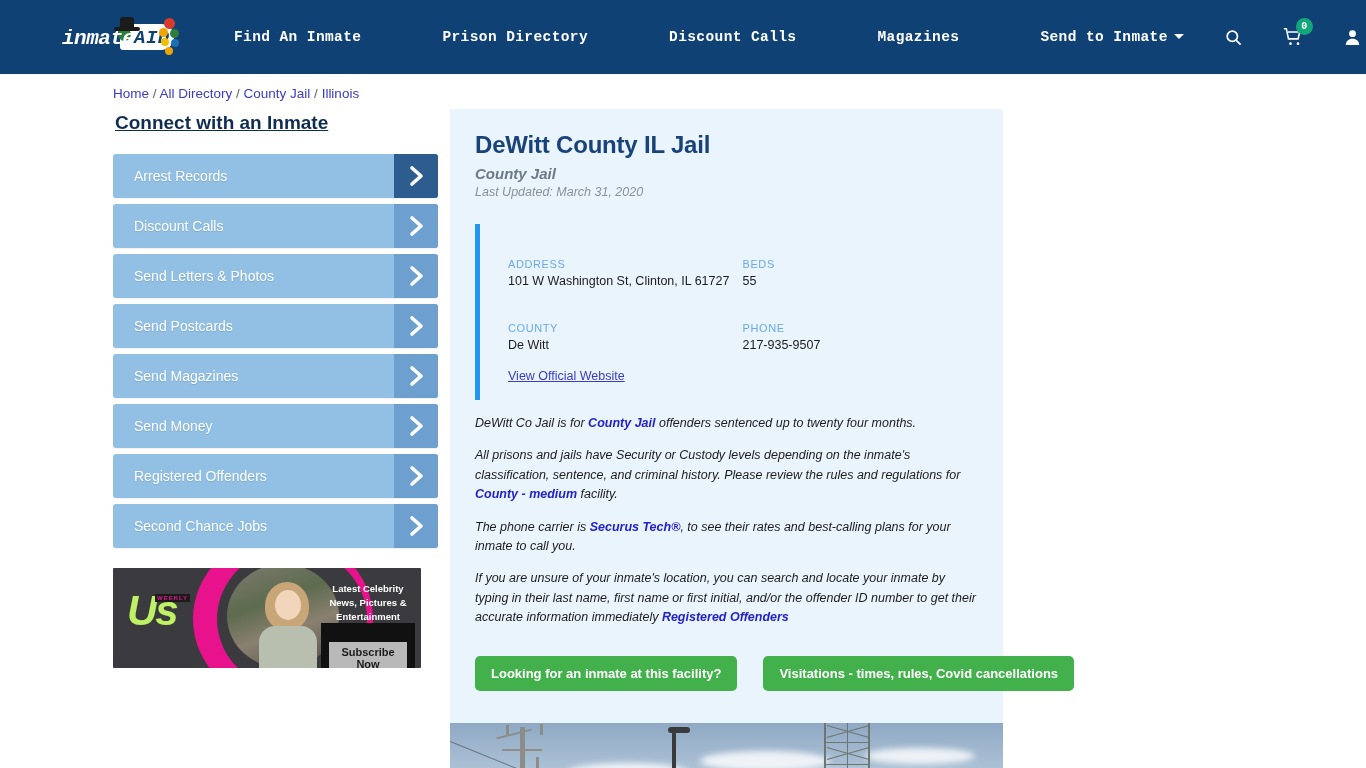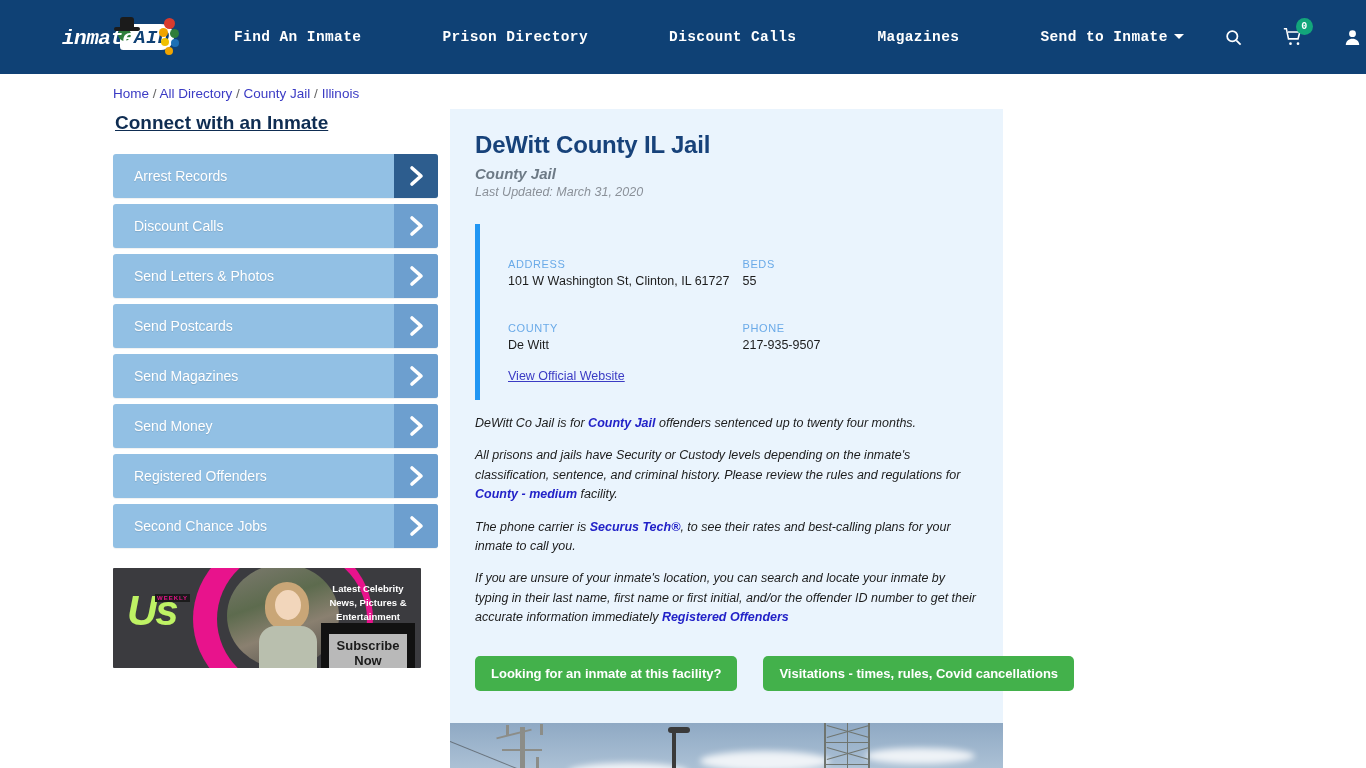--- a/index.html
+++ b/index.html
@@ -248,24 +248,24 @@
     z-index: 5;
   }
   .ad-right {
     position: absolute; right: 4px; top: 14px;
     width: 98px; text-align: center; z-index: 6;
   }
   .ad-right-text {
     font-size: 9.5px; font-weight: bold; color: #ffffff; line-height: 1.45;
   }
   .ad-sub {
-    margin-top: 9px;
+    margin-top: 17px;
     background: #b9b9b9;
     color: #1b1b1b;
-    font-size: 13px;
+    font-size: 11px;
     font-weight: bold;
     padding: 4px 2px;
     display: inline-block;
     width: 78px;
   }
   .ad-sub-wrap { background: #111; padding: 2px 8px; display: inline-block; }
 
   
   .main {
     width: 553px;

